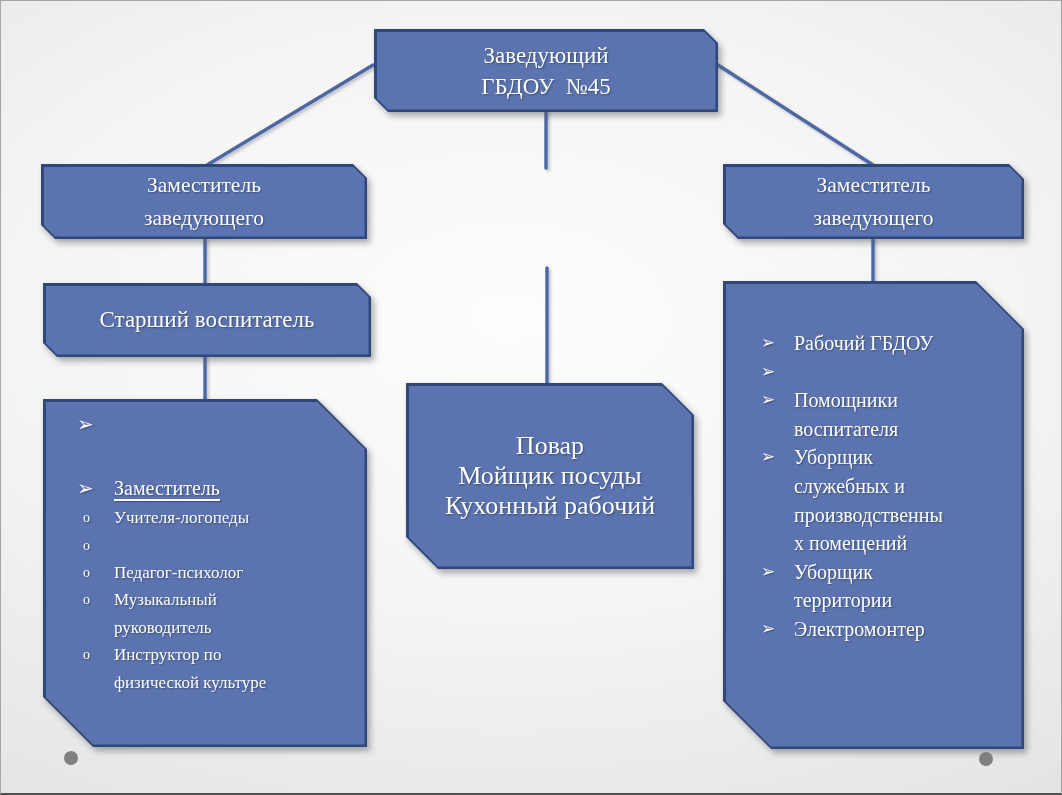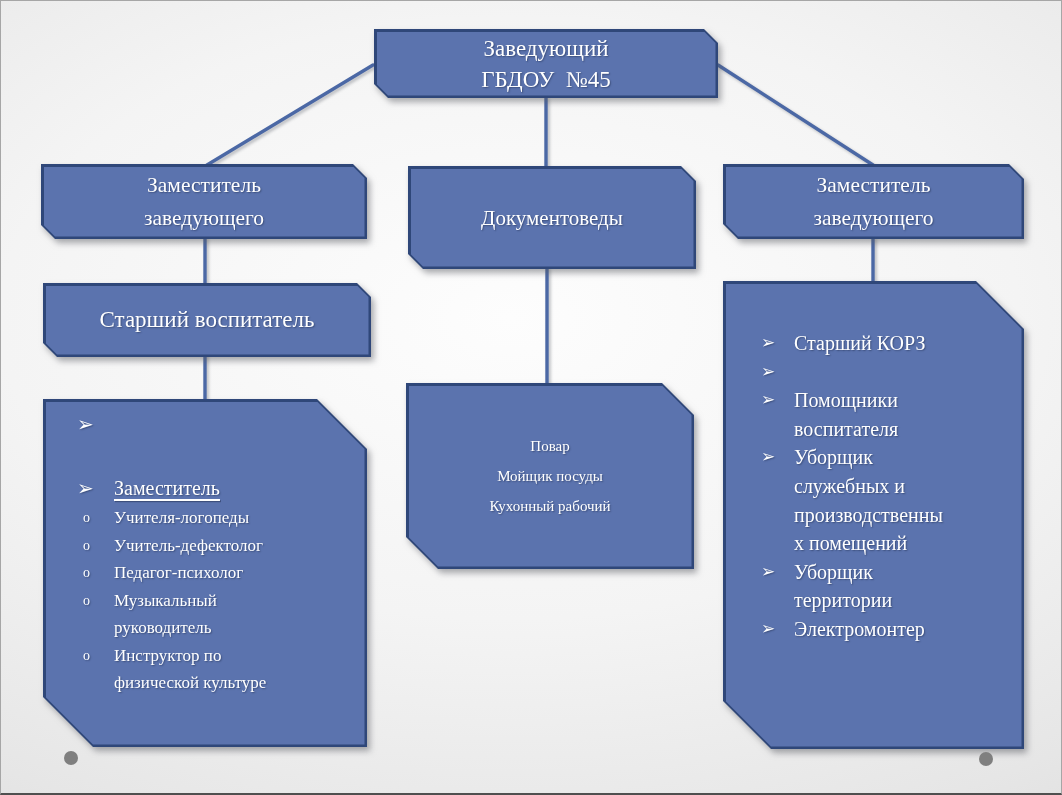--- a/index.html
+++ b/index.html
@@ -24,21 +24,21 @@
   .shape .inner{position:absolute;inset:2.5px;background:var(--fill,#5b73ae);
     clip-path:polygon(0 0, calc(100% - var(--si)) 0, 100% var(--si), 100% 100%, var(--si) 100%, 0 calc(100% - var(--si)));}
   .content{position:absolute;inset:0;z-index:3;color:#fff;
     display:flex;align-items:center;justify-content:center;text-align:center;
     white-space:pre-line;text-shadow:1px 1.2px 1.5px rgba(25,35,65,.45);}
 
   .t-director{font-size:23px;line-height:31px;}
   .t-deputy{font-size:21.5px;line-height:33px;}
   .t-doc{font-size:21px;line-height:28px;}
   .t-senior{font-size:23px;line-height:28px;}
-  .t-kitchen{font-size:15px;line-height:30px;}
+  .t-kitchen{font-size:26px;line-height:30px;}
 
   ul.list{position:absolute;z-index:3;margin:0;padding:0;list-style:none;color:#fff;
     text-shadow:1px 1.2px 1.5px rgba(25,35,65,.45);}
   ul.list li{display:flex;align-items:flex-start;}
   ul.list .txt{white-space:pre-line;}
   ul.list .u{text-decoration:underline;text-underline-offset:4px;text-decoration-thickness:1.5px;}
 
   ul.educators{left:76px;top:408px;width:290px;}
   ul.educators li.lvl1{font-size:20px;line-height:31px;}
   ul.educators li.lvl2{font-size:17px;line-height:27.5px;}
@@ -60,39 +60,34 @@
   <svg class="connectors" width="1062" height="795">
     <line x1="372" y1="64" x2="206" y2="164"></line>
     <line x1="545" y1="97" x2="545" y2="167"></line>
     <line x1="717" y1="64" x2="872" y2="164"></line>
     <line x1="204" y1="237" x2="204" y2="284"></line>
     <line x1="204" y1="346" x2="204" y2="400"></line>
     <line x1="546" y1="267" x2="546" y2="384"></line>
     <line x1="872" y1="237" x2="872" y2="283"></line>
   </svg>
 
-  <div class="shape" style="left:373px;top:28px;width:344px;height:69px;--s:14px;--si:11.5px">
+  <div class="shape" style="left:373px;top:28px;width:344px;height:83px;--s:14px;--si:11.5px">
     <div class="outer"></div>
     <div class="inner"></div>
     <div class="content t-director">Заведующий
 ГБДОУ&nbsp;&nbsp;№45</div>
   </div>
 
   <div class="shape" style="left:40px;top:163px;width:326px;height:75px;--s:14px;--si:11.5px">
     <div class="outer"></div>
     <div class="inner"></div>
     <div class="content t-deputy">Заместитель
 заведующего</div>
   </div>
 
-  <div class="shape" style="left:407px;top:165px;width:288px;height:103px;--s:15px;--si:12.5px">
-    <div class="outer"></div>
-    <div class="inner"></div>
-    <div class="content t-doc">Документоведы</div>
-  </div>
 
   <div class="shape" style="left:722px;top:163px;width:301px;height:75px;--s:15px;--si:12.5px">
     <div class="outer"></div>
     <div class="inner"></div>
     <div class="content t-deputy">Заместитель
 заведующего</div>
   </div>
 
   <div class="shape" style="left:42px;top:282px;width:328px;height:74px;--s:14px;--si:11.5px">
     <div class="outer"></div>
@@ -111,21 +106,20 @@
       <li class="lvl1 gap">
         <span class="marker">➢</span>
         <span class="txt u">Заместитель</span>
       </li>
       <li class="lvl2">
         <span class="marker">o</span>
         <span class="txt">Учителя-логопеды</span>
       </li>
       <li class="lvl2">
         <span class="marker">o</span>
-        <span class="txt">Учитель-дефектолог</span>
       </li>
       <li class="lvl2">
         <span class="marker">o</span>
         <span class="txt">Педагог-психолог</span>
       </li>
       <li class="lvl2">
         <span class="marker">o</span>
         <span class="txt">Музыкальный
 руководитель</span>
       </li>
@@ -144,21 +138,21 @@
 Кухонный рабочий</div>
   </div>
 
   <div class="shape" style="left:722px;top:280px;width:301px;height:468px;--s:48px;--si:45.5px">
     <div class="outer"></div>
     <div class="inner"></div>
   </div>
   <ul class="list services">
       <li class="lvl1">
         <span class="marker">➢</span>
-        <span class="txt">Старший КОРЗ</span>
+        <span class="txt">Рабочий ГБДОУ</span>
       </li>
       <li class="lvl1">
         <span class="marker">➢</span>
       </li>
       <li class="lvl1">
         <span class="marker">➢</span>
         <span class="txt">Помощники
 воспитателя</span>
       </li>
       <li class="lvl1">

